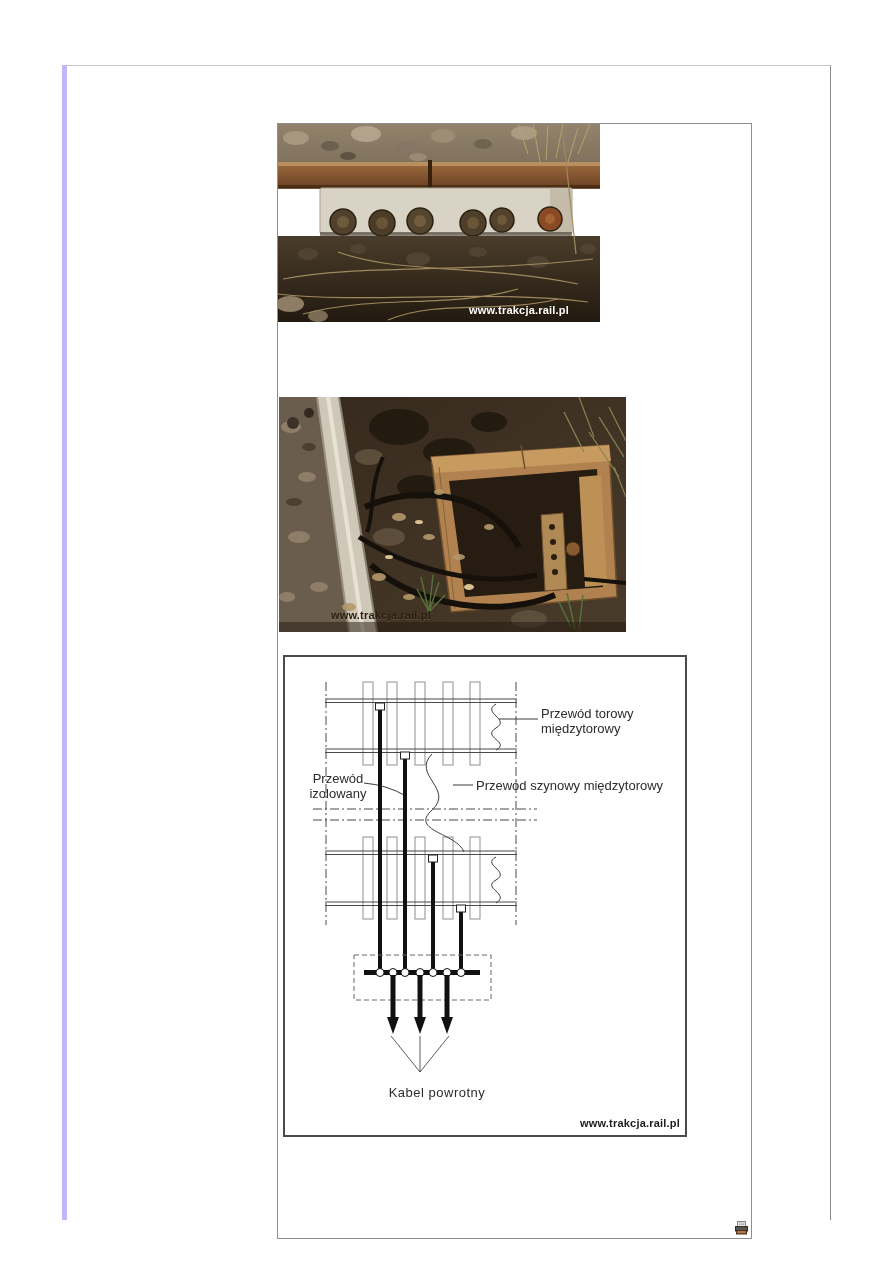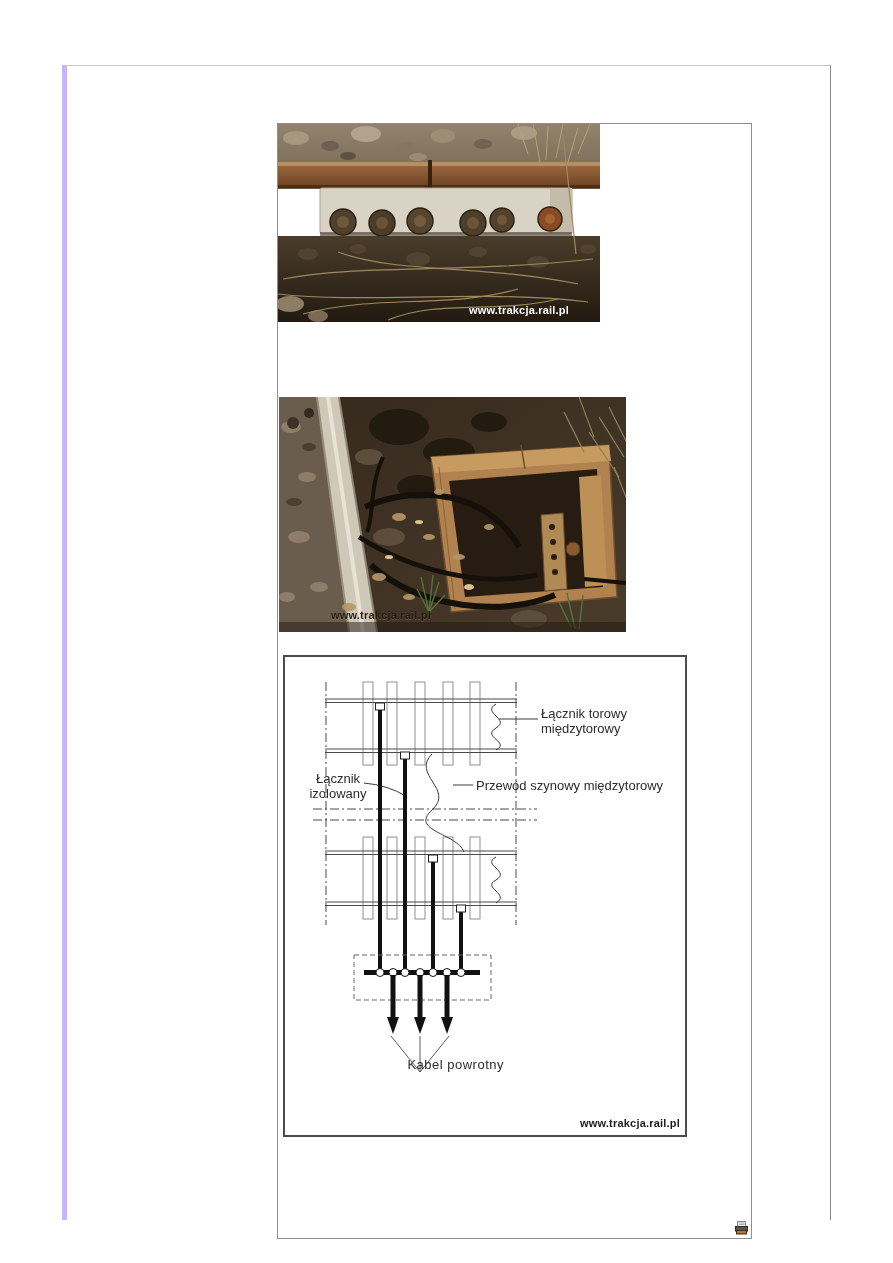--- a/index.html
+++ b/index.html
@@ -26,21 +26,21 @@
   .wm-diagram{color:#1c1c1c;right:5px;bottom:6px;}
 
   
   .diagram{position:absolute;left:5px;top:531px;width:404px;height:482px;
     border:2px solid #4c4c4c;background:#ffffff;box-sizing:border-box;}
   .diagram svg{position:absolute;left:0;top:0;}
   .dlabel{position:absolute;font-size:13px;color:#2b2b2b;line-height:15px;white-space:nowrap;}
   .lab-torowy{left:256px;top:49px;}
   .lab-szynowy{left:191px;top:121px;}
   .lab-przewod{left:16px;top:114px;width:74px;text-align:center;}
-  .lab-kabel{left:85px;top:400px;width:134px;text-align:right;letter-spacing:.5px;}
+  .lab-kabel{left:85px;top:428px;width:134px;text-align:center;letter-spacing:.5px;}
 
   
   .print-btn{position:absolute;right:2px;bottom:3px;width:15px;height:14px;cursor:pointer;}
 </style>
 </head>
 <body>
 
 <div class="outer-frame">
   <div class="content-cell">
 
@@ -303,26 +303,26 @@
           <polygon points="156,360 168,360 162,377"></polygon>
         </g>
 
         <g stroke="#333333" stroke-width="0.8" fill="none">
           <path d="M106,379 L135,415"></path>
             <path d="M164,379 L135,415"></path>
             <path d="M135,379 V415"></path>
         </g>
       </svg>
       <div class="dlabel lab-torowy">
-        <div>Łącznik torowy</div>
+        <div>Przewód torowy</div>
         <div>międzytorowy</div>
       </div>
       <div class="dlabel lab-szynowy">Przewód szynowy międzytorowy</div>
       <div class="dlabel lab-przewod">
-        <div>Łącznik</div>
+        <div>Przewód</div>
         <div>izolowany</div>
       </div>
       <div class="dlabel lab-kabel">Kabel powrotny</div>
       <div class="wm wm-diagram">www.trakcja.rail.pl</div>
     </div>
 
     <div class="print-btn" title="">
       <svg width="15" height="14" viewBox="0 0 15 14">
         <rect x="3.5" y="0.5" width="8" height="6" fill="#ececec" stroke="#8a8a8a"></rect>
         <line x1="5" y1="2" x2="10.5" y2="2" stroke="#9a9a9a" stroke-width="0.7"></line>

